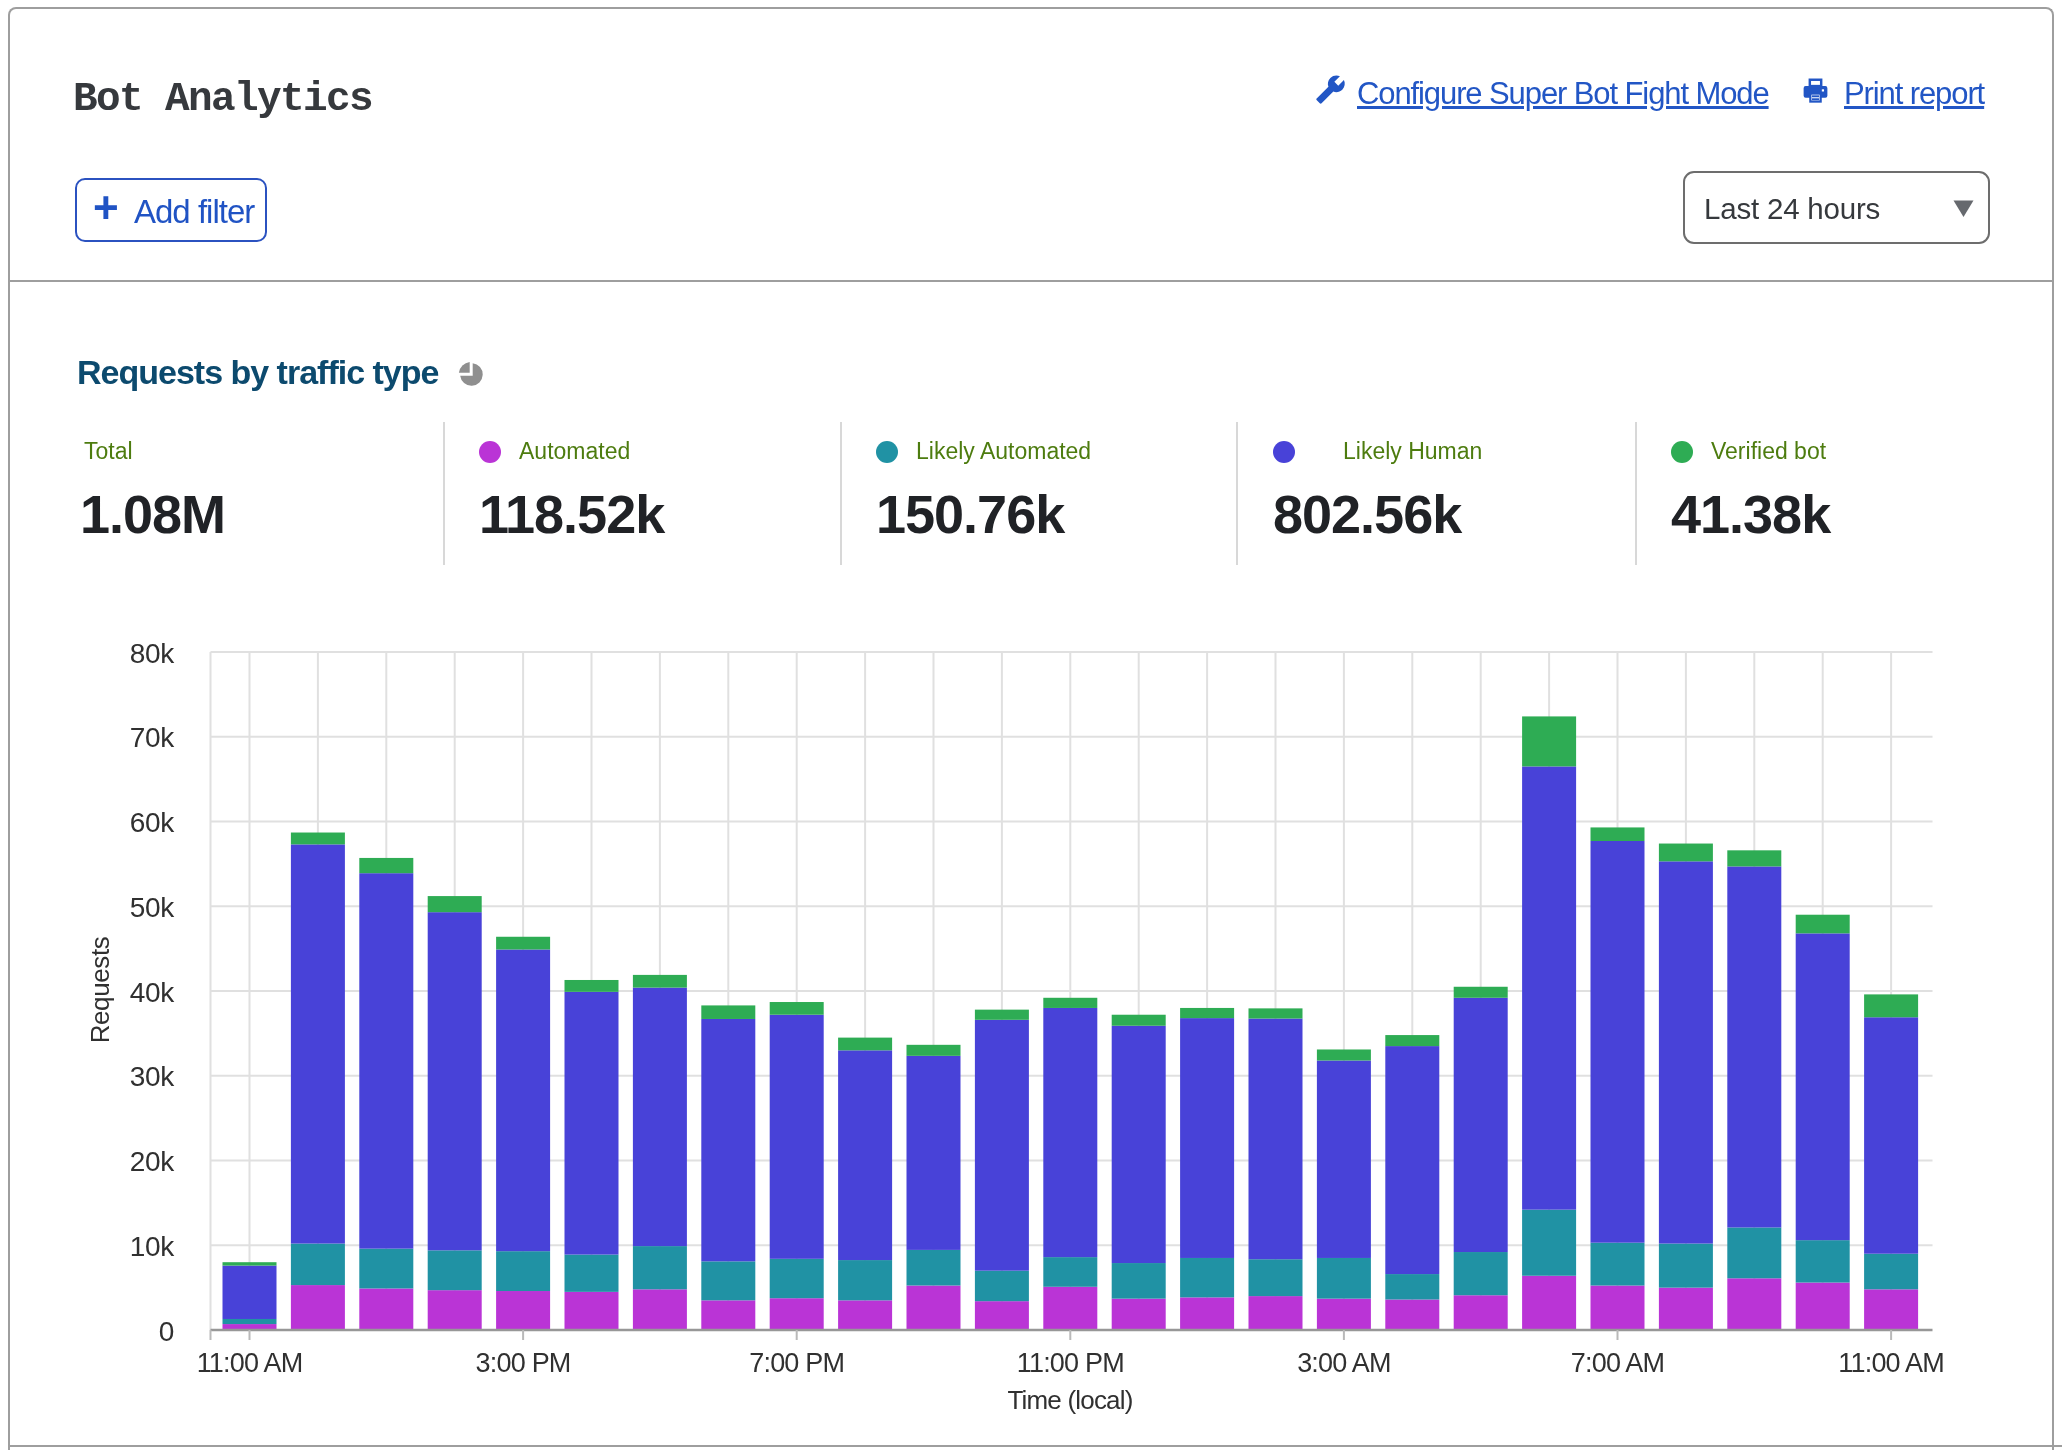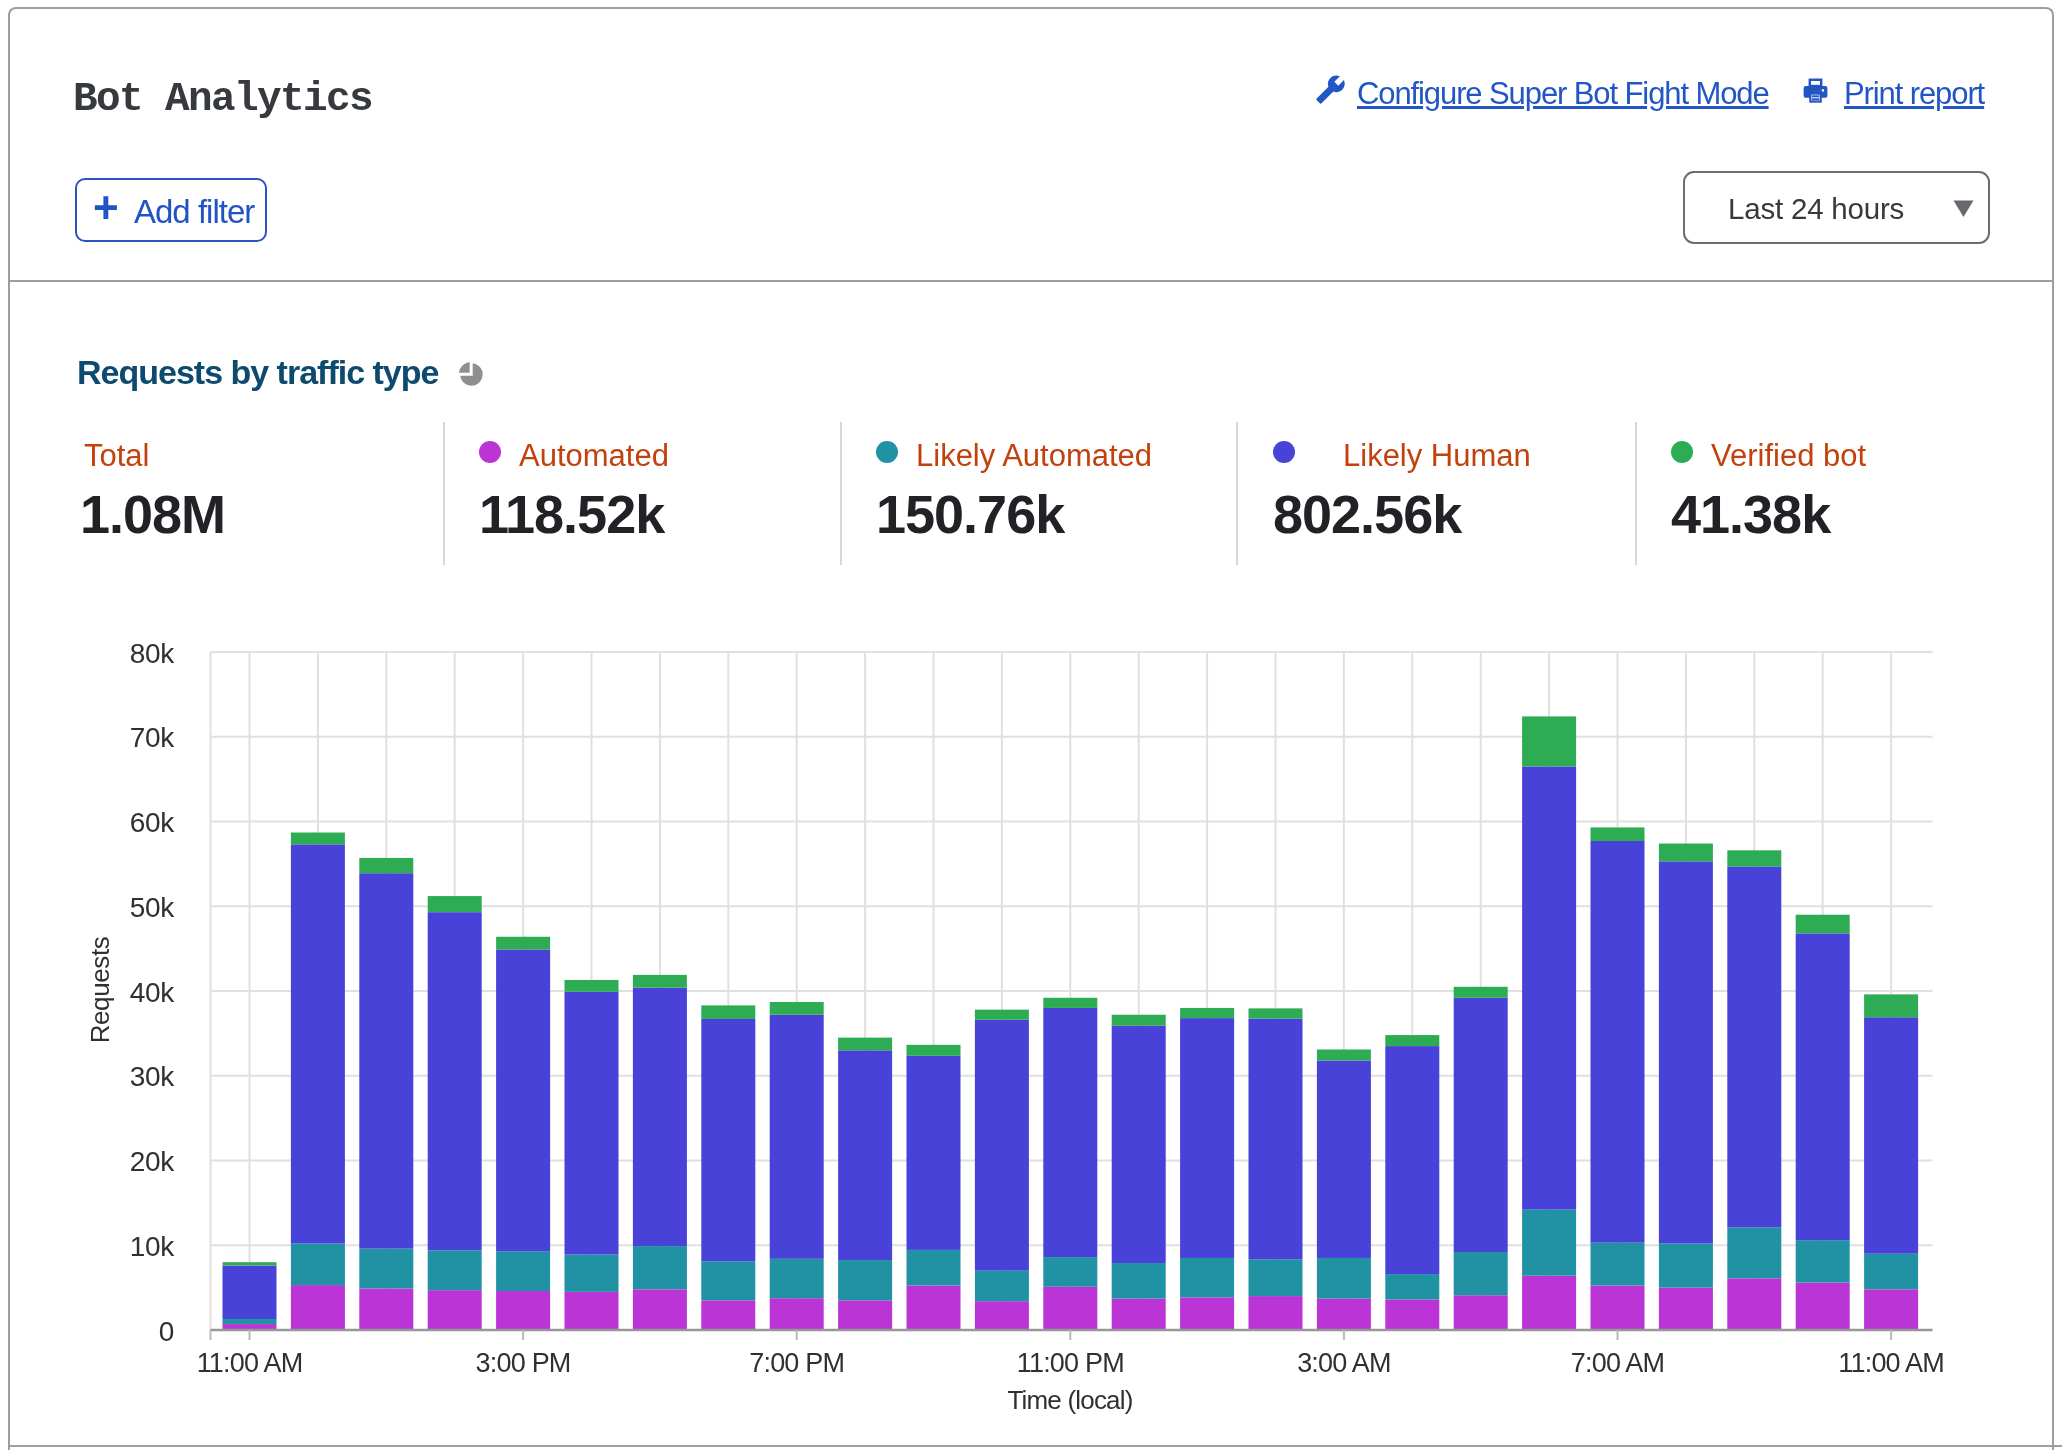--- a/index.html
+++ b/index.html
@@ -9,23 +9,23 @@
 .hdr-div { position:absolute; left:9px; top:280px; width:2044px; height:2px; background:#9e9e9e; }
 .bot-div { position:absolute; left:9px; top:1445px; width:2053px; height:2px; background:#9e9e9e; }
 .title { position:absolute; left:73px; top:76px; font-size:41px; font-weight:700; color:#36393d; letter-spacing:-1.6px;font-family:Liberation Mono, monospace; }
 .link { position:absolute; top:76px; font-size:31px; color:#2256c5; letter-spacing:-1.1px;text-decoration:underline; }
 .addfilter { position:absolute; left:75px; top:178px; width:192px; height:64px;
   border:2px solid #2b52c0; border-radius:10px; color:#2053c4; }
 .plus { position:absolute; left:16px; top:3px; font-size:44px; font-weight:700; }
 .aftxt { position:absolute; left:57px; top:13px; font-size:33px; letter-spacing:-1px;text-align:center; }
 .select { position:absolute; left:1683px; top:171px; width:307px; height:73px;
   border:2px solid #6d6d6d; border-radius:11px; }
-.seltext { position:absolute; left:1704px; top:192px; font-size:29.5px; color:#36393d; letter-spacing:-0.2px;margin-left:24px; }
+.seltext { position:absolute; left:1704px; top:192px; font-size:29.5px; color:#36393d; letter-spacing:-0.2px; }
 .h2 { position:absolute; left:77px; top:353px; font-size:34px; font-weight:700; color:#0c4a6e; letter-spacing:-1px; }
-.slabel { position:absolute; top:438px; font-size:31px; color:#c2410c;text-align:center; }
+.slabel { position:absolute; top:438px; font-size:23px; color:#4d7c0f;text-align:center; }
 .sval { position:absolute; top:483px; font-size:54px; font-weight:700; color:#202226; letter-spacing:-1px; }
 .dot { position:absolute; top:441px; width:22px; height:22px; border-radius:50%; }
 .sdiv { position:absolute; top:422px; width:2px; height:143px; background:#d8d8d8; }
 .chart { position:absolute; left:0; top:0; font-family:"Liberation Sans", sans-serif; }
 </style></head>
 <body>
 <div class="card"></div>
 <div class="hdr-div"></div>
 <div class="title">Bot Analytics</div>
 <svg width="31" height="33" viewBox="0 0 24 24" style="position:absolute;left:1315px;top:73px">

